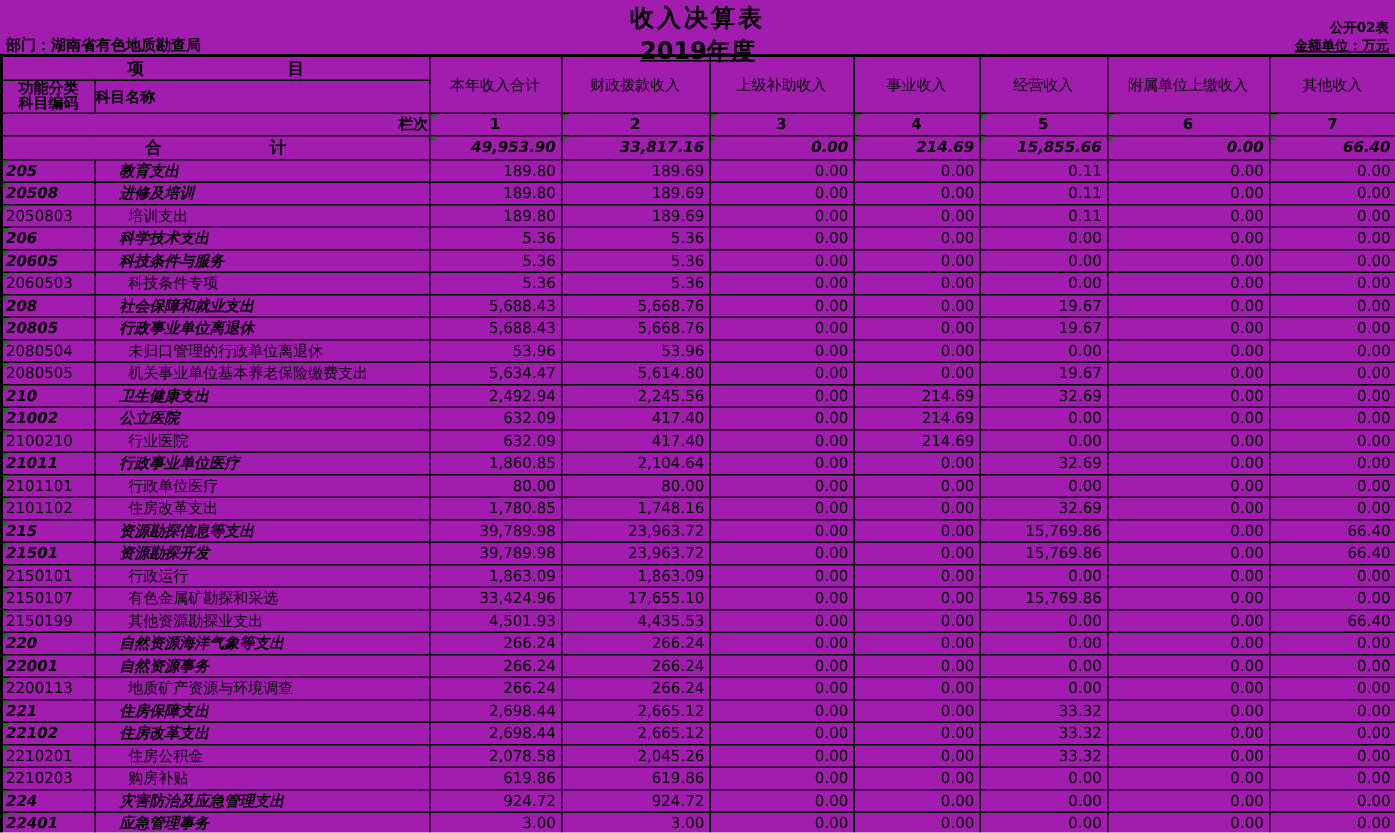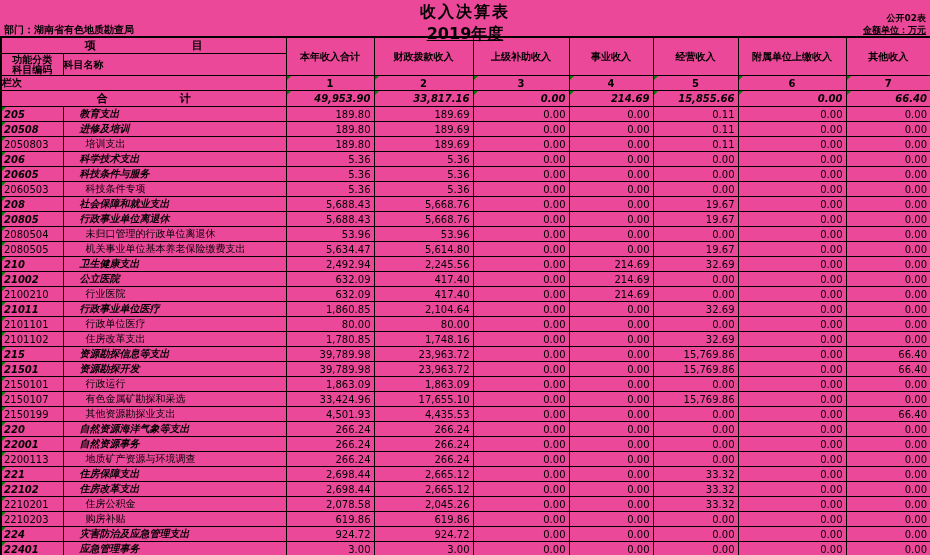--- a/index.html
+++ b/index.html
@@ -1,34 +1,34 @@
 <!DOCTYPE html>
 <html><head>
 <meta charset="utf-8">
 <style>
   html,body{margin:0;padding:0;background:#fff;}
-  .sheet{position:relative;width:930px;height:555px;background:#ec4899;
+  .sheet{position:relative;width:930px;height:555px;background:#a21caf;
          font-family:"DejaVu Sans","Liberation Sans",sans-serif;color:#000;overflow:hidden;}
   .title{position:absolute;top:2px;left:0;width:100%;text-align:center;
          font-size:16px;font-weight:bold;letter-spacing:2px;}
   .meta-dept{position:absolute;left:4px;top:23px;font-size:10px;font-weight:bold;}
   .meta-year{position:absolute;left:0;right:0;top:24px;text-align:center;font-size:16px;font-weight:bold;text-decoration:underline;}
   .meta-tableno{position:absolute;right:4px;top:12px;font-size:9px;font-weight:bold;margin-left:21px;}
   .meta-unit{position:absolute;right:4px;top:24px;font-size:9px;font-weight:bold;text-decoration:underline;}
   table{position:absolute;top:36px;left:0;width:930px;border-collapse:collapse;
         table-layout:fixed;border:2px solid #000;}
   td,th{border:1px solid #000;padding:0;overflow:hidden;white-space:nowrap;
         position:relative;font-weight:normal;vertical-align:middle;}
   .project-cell{height:13px;}
   .project-inner{display:flex;justify-content:center;gap:96px;font-size:11px;font-weight:bold;}
-  th.inc{font-size:10px;font-weight:bold;text-align:center;}
+  th.inc{font-size:10px;font-weight:normal;text-align:center;}
   .code-hdr{height:21px;font-size:10px;font-weight:bold;text-align:center;line-height:10px;}
   .subj-hdr{text-align:left;font-size:10px;font-weight:bold;}
   .lanci-row td{height:13px;}
-  .lanci{text-align:left;font-size:10px;font-weight:bold;}
+  .lanci{text-align:right;font-size:10px;font-weight:bold;}
   .colnum{text-align:center;font-size:10px;font-weight:bold;}
   tr.trow td{height:13px;}
   .total-label{display:flex;justify-content:center;gap:72px;font-size:11px;font-weight:bold;}
   .code{font-size:10px;text-align:left;padding-left:2px;}
   .subj{font-size:10px;text-align:left;}
   .val{font-size:10px;text-align:right;padding-right:3px;}
   .b{font-weight:bold;font-style:italic;}
   .ind1{padding-left:16px;}
   .ind2{padding-left:22px;}
   .tri{position:absolute;left:0;top:0;width:0;height:0;

